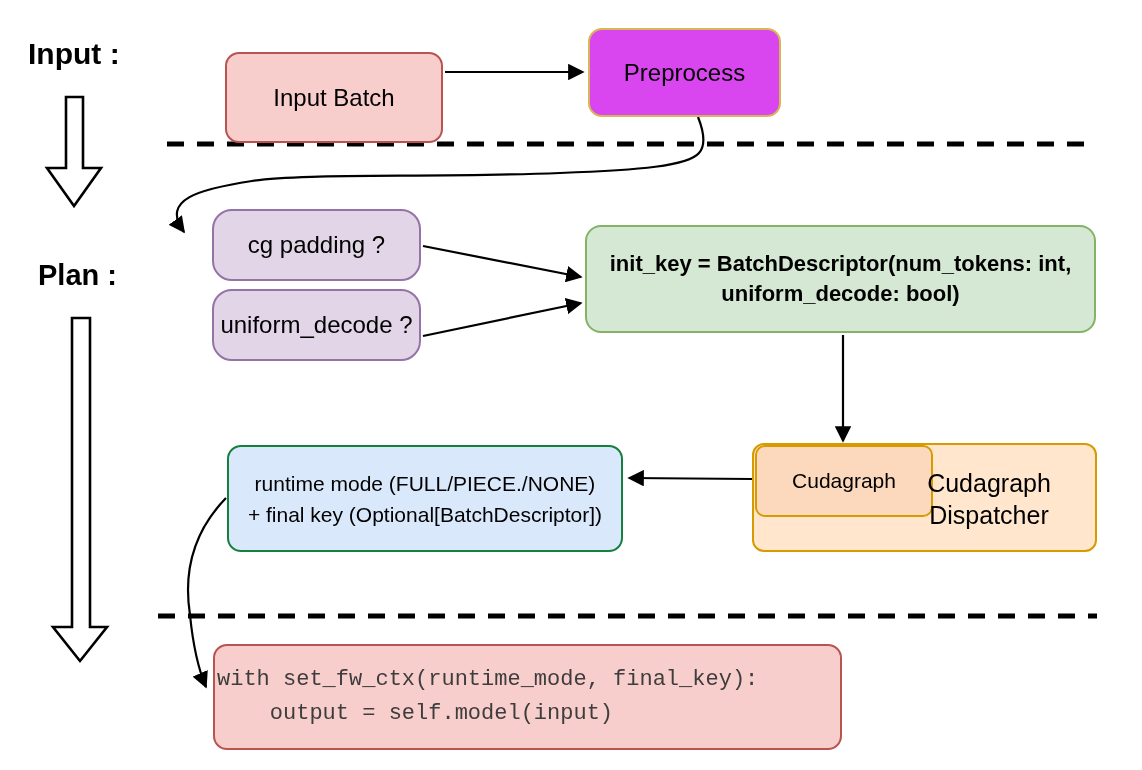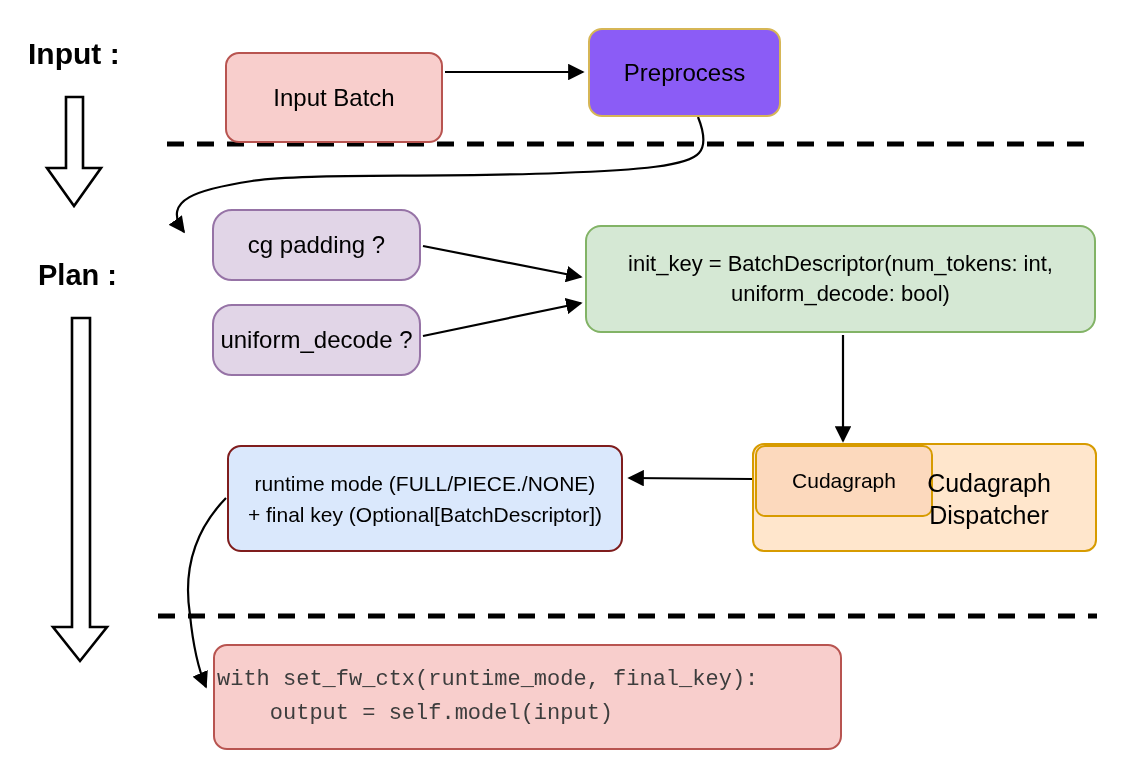--- a/index.html
+++ b/index.html
@@ -14,24 +14,24 @@
   .node{
     position:absolute;z-index:1;
     display:flex;flex-direction:column;align-items:center;justify-content:center;
     text-align:center;color:#000000;box-sizing:border-box;
   }
   .node .ln{white-space:pre;}
   .stage-label{
     position:absolute;z-index:2;font-weight:bold;color:#000000;white-space:nowrap;
   }
   .box-red{background:#f8cecc;border:2px solid #b85450;border-radius:14px;}
-  .box-yellow{background:#8b5cf6;border:2px solid #d6b656;border-radius:14px;}
+  .box-yellow{background:#d946ef;border:2px solid #d6b656;border-radius:14px;}
   .box-purple{background:#e1d5e7;border:2px solid #9673a6;border-radius:20px;}
-  .box-green{background:#d5e8d4;border:2px solid #82b366;border-radius:16px;}
-  .box-blue{background:#dae8fc;border:2px solid #7f1d1d;border-radius:14px;}
+  .box-green{background:#d5e8d4;border:2px solid #82b366;border-radius:16px;font-weight:bold;}
+  .box-blue{background:#dae8fc;border:2px solid #15803d;border-radius:14px;}
   .box-orange-outer{background:#ffe6cc;border:2px solid #d79b00;border-radius:12px;}
   .box-peach{background:#fcd9bd;border:2px solid #d79b00;border-radius:10px;}
   .code{
     font-family:"Liberation Mono", monospace;
     color:#3d3d3d;
     align-items:flex-start;text-align:right;
   }
 </style>
 </head>
 <body>
@@ -74,21 +74,21 @@
   </div>
 
   <div class="node box-yellow" style="left:588px;top:28px;width:193px;height:89px;font-size:24px;">
     <span class="ln">Preprocess</span>
   </div>
 
   <div class="node box-purple" style="left:212px;top:209px;width:209px;height:72px;font-size:24px;">
     <span class="ln">cg padding ?</span>
   </div>
 
-  <div class="node box-purple" style="left:212px;top:304px;width:209px;height:72px;font-size:24px;">
+  <div class="node box-purple" style="left:212px;top:289px;width:209px;height:72px;font-size:24px;">
     <span class="ln">uniform_decode ?</span>
   </div>
 
   <div class="node box-green" style="left:585px;top:225px;width:511px;height:108px;font-size:22px;line-height:30px;">
     <span class="ln">init_key = BatchDescriptor(num_tokens: int,</span>
     <span class="ln">uniform_decode: bool)</span>
   </div>
 
   <div class="node box-blue" style="left:227px;top:445px;width:396px;height:107px;font-size:21px;line-height:31px;">
     <span class="ln">runtime mode (FULL/PIECE./NONE)</span>

